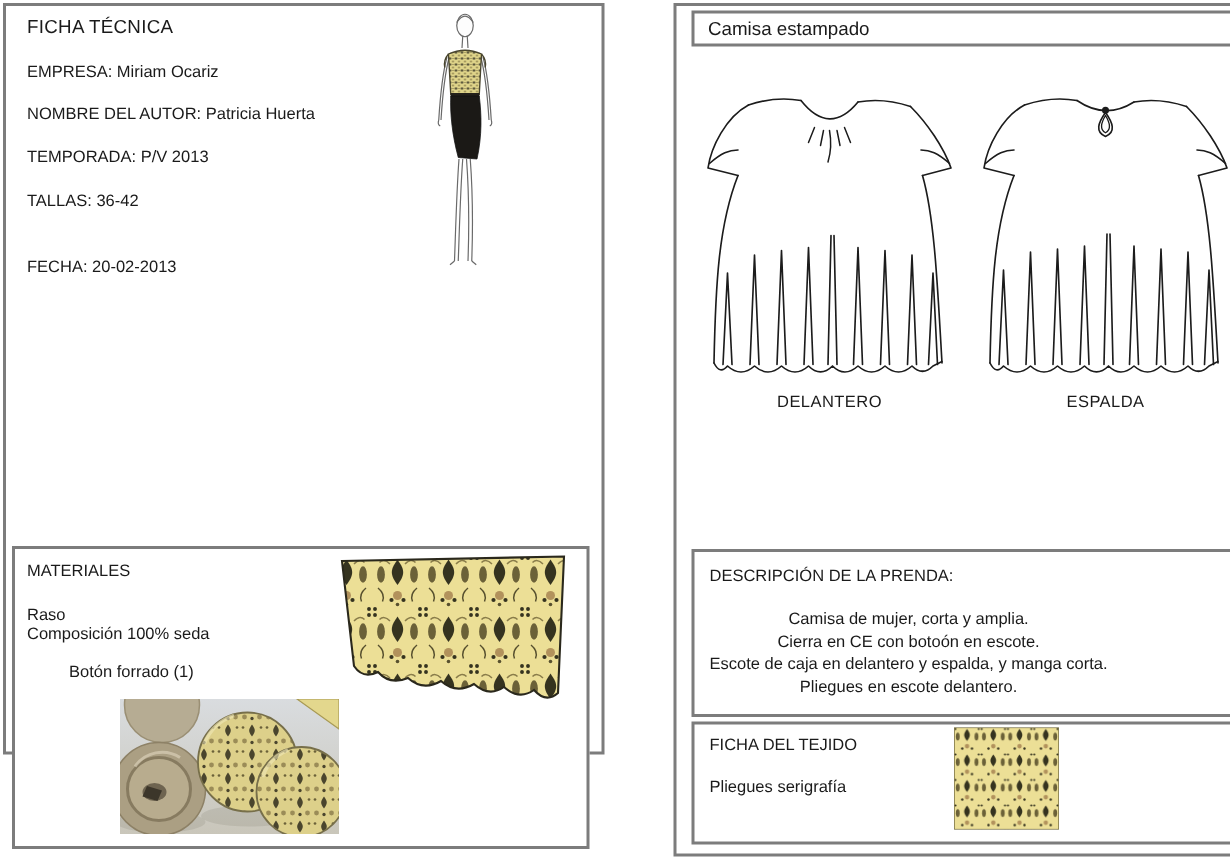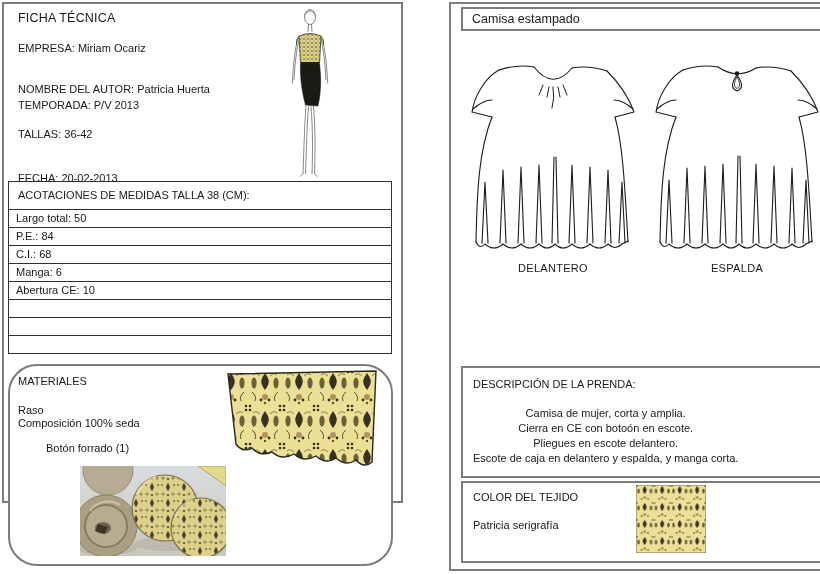--- a/index.html
+++ b/index.html
@@ -25,37 +25,37 @@
     height:27px;line-height:27px;padding-left:9px;border-bottom:1px solid #2e2e2e;
     font-size:11px;white-space:nowrap;
   }
   .mtable .mrow{
     height:17px;line-height:17px;padding-left:7px;border-bottom:1px solid #2e2e2e;
     font-size:11px;white-space:nowrap;
   }
   .mtable .mrow:last-child{border-bottom:none;}
   
   .gbox{position:absolute;border:2px solid #7c7c7c;box-sizing:border-box;background:#fff;}
-  #materials-box{left:4px;top:360px;width:385px;height:202px;border-radius:29px;}
+  #materials-box{left:4px;top:360px;width:385px;height:202px;}
   #title-box{left:10px;top:3px;width:374px;height:24px;}
   #title-box .t{font-size:12.5px;line-height:20px;padding-left:9px;white-space:nowrap;}
   #description-box{left:10px;top:362px;width:436px;height:112px;text-align:center;}
   #color-box{left:10px;top:477px;width:374px;height:82px;}
   .flat-label{font-size:11px;text-align:center;letter-spacing:.3px;}
   .desc-line{font-size:11px;line-height:15px;white-space:nowrap;}
   svg{display:block;}
 </style>
 </head>
 <body>
 
 <div id="left-panel" class="panel">
 
   <div class="abs txt doc-title" style="left:14px;top:8px;">FICHA TÉCNICA</div>
   <div class="abs txt" style="left:14px;top:38px;">EMPRESA: Miriam Ocariz</div>
-  <div class="abs txt" style="left:14px;top:79px;">NOMBRE DEL AUTOR: Patricia Huerta</div>
+  <div class="abs txt" style="left:14px;top:66px;">NOMBRE DEL AUTOR: Patricia Huerta</div>
   <div class="abs txt" style="left:14px;top:95px;">TEMPORADA: P/V 2013</div>
   <div class="abs txt" style="left:14px;top:124px;">TALLAS: 36-42</div>
   <div class="abs txt" style="left:14px;top:152px;margin-top:16px;">FECHA: 20-02-2013</div>
 
   <div class="abs" style="left:275px;top:2px;">
     <svg width="62" height="172" viewBox="0 0 62 172">
       <defs>
         <pattern id="figprint" width="4" height="4" patternUnits="userSpaceOnUse">
           <rect width="4" height="4" fill="#ded389"></rect>
           <circle cx="1" cy="1" r="0.8" fill="#4a4630"></circle>
@@ -74,31 +74,20 @@
         <path d="M34.5,100 C36,120 36.5,140 35.5,168 M32,100 C33.5,120 34,140 33,168"></path>
         <path d="M24,168 l-3,2.5 M35.5,168 l3,2.5"></path>
       </g>
       <path d="M20,30 Q31,25 42,30 L40.5,57 L21.5,57 Z" fill="url(#figprint)" stroke="#49452e" stroke-width="0.9"></path>
       <path d="M20,30 q-3.5,4 -2.5,9 M42,30 q3.5,4 2.5,9" fill="none" stroke="#49452e" stroke-width="0.9"></path>
       <rect x="21.5" y="56" width="19" height="3" fill="#23201a"></rect>
       <path d="M21.5,58 L40.5,58 C42,70 42.5,84 39,100 L26.5,99 C22.5,84 21,70 21.5,58 Z" fill="#1b1916" stroke="#111" stroke-width="0.5"></path>
     </svg>
   </div>
 
-  <div class="mtable">
-    <div class="mhead">ACOTACIONES DE MEDIDAS TALLA 38 (CM):</div>
-    <div class="mrow">Largo total: 50</div>
-    <div class="mrow">P.E.: 84</div>
-    <div class="mrow">C.I.: 68</div>
-    <div class="mrow">Manga: 6</div>
-    <div class="mrow">Abertura CE: 10</div>
-    <div class="mrow"></div>
-    <div class="mrow"></div>
-    <div class="mrow"></div>
-  </div>
 
   <div id="materials-box" class="gbox">
     <div class="abs txt" style="left:8px;top:9px;">MATERIALES</div>
     <div class="abs txt" style="left:8px;top:38px;">Raso</div>
     <div class="abs txt" style="left:8px;top:51px;">Composición 100% seda</div>
     <div class="abs txt" style="left:8px;top:76px;padding-left:28px;">Botón forrado (1)</div>
 
     <div class="abs" style="left:204px;top:4px;">
       <svg width="172" height="104" viewBox="0 0 172 104">
         <defs>
@@ -234,28 +223,28 @@
   </div>
 
   <div class="abs flat-label" style="left:20px;top:258px;width:164px;">DELANTERO</div>
   <div class="abs flat-label" style="left:204px;top:258px;width:164px;">ESPALDA</div>
 
   <div id="description-box" class="gbox">
     <div class="abs txt" style="left:10px;top:10px;">DESCRIPCIÓN DE LA PRENDA:</div>
     <div class="abs" style="left:10px;top:38px;">
       <div class="desc-line">Camisa de mujer, corta y amplia.</div>
       <div class="desc-line">Cierra en CE con botoón en escote.</div>
+      <div class="desc-line">Escote de caja en delantero y espalda, y manga corta.</div>
       <div class="desc-line">Pliegues en escote delantero.</div>
-      <div class="desc-line">Escote de caja en delantero y espalda, y manga corta.</div>
     </div>
   </div>
 
   <div id="color-box" class="gbox">
-    <div class="abs txt" style="left:10px;top:8px;">COLOR DEL TEJIDO</div>
-    <div class="abs txt" style="left:10px;top:36px;">Patricia serigrafía</div>
+    <div class="abs txt" style="left:10px;top:8px;">FICHA DEL TEJIDO</div>
+    <div class="abs txt" style="left:10px;top:36px;">Pliegues serigrafía</div>
     <div class="abs" style="left:173px;top:2px;">
       <svg width="70" height="68" viewBox="0 0 70 68">
         <defs>
           <pattern id="damaskS" width="17.5" height="17" patternUnits="userSpaceOnUse">
             <rect width="17.5" height="17" fill="#ecdf96"></rect>
             <path d="M8.7,1 C10.7,4 11.7,5 8.7,9 C5.7,5 6.7,4 8.7,1 Z" fill="#35331f"></path>
             <ellipse cx="2.5" cy="6" rx="1.3" ry="2.6" fill="#6b6138"></ellipse>
             <ellipse cx="15" cy="6" rx="1.3" ry="2.6" fill="#6b6138"></ellipse>
             <circle cx="8.7" cy="12.5" r="1.5" fill="#b2925c"></circle>
             <circle cx="5.5" cy="14" r="0.8" fill="#35331f"></circle>

